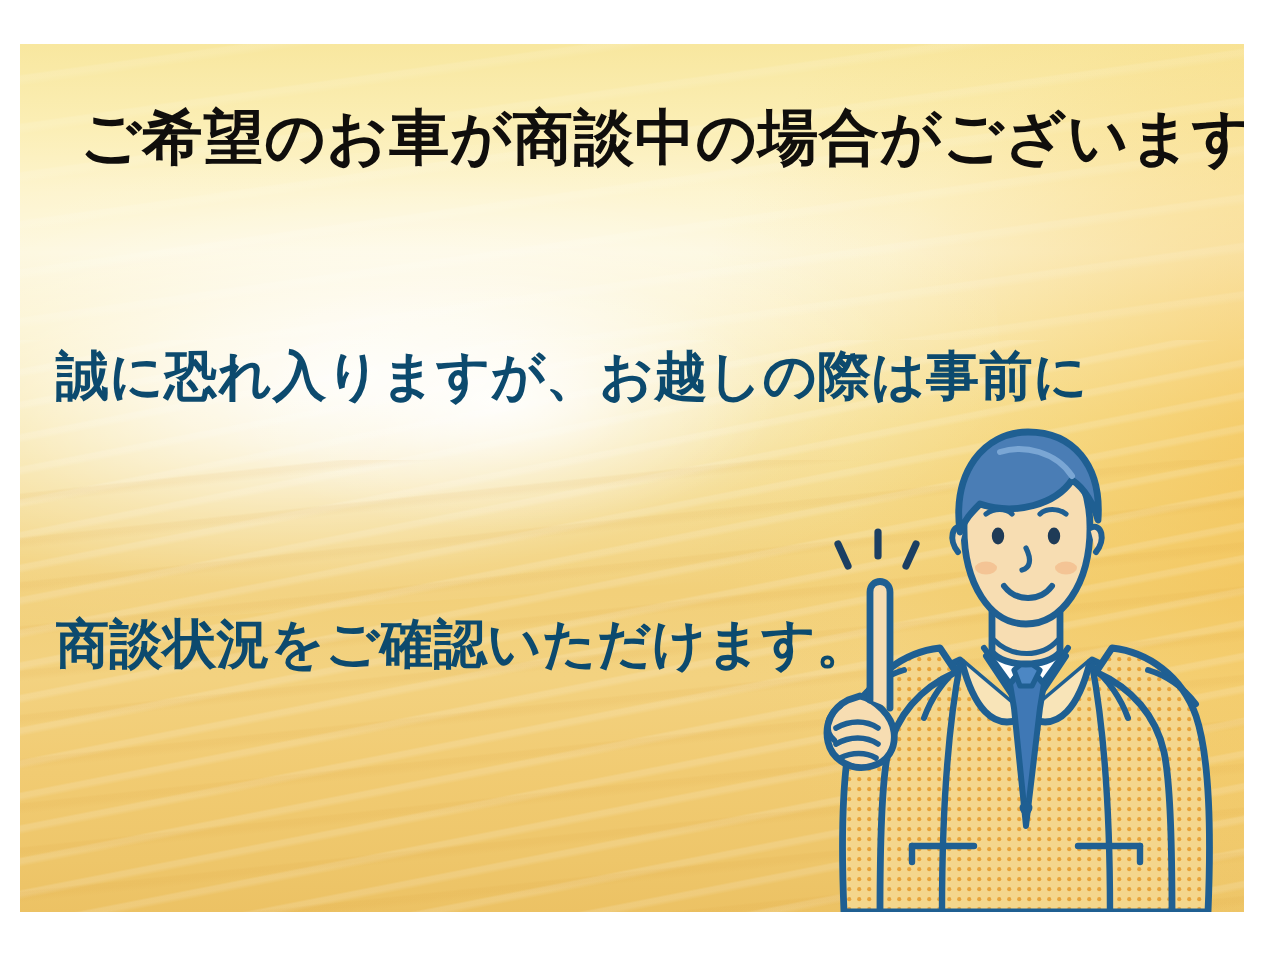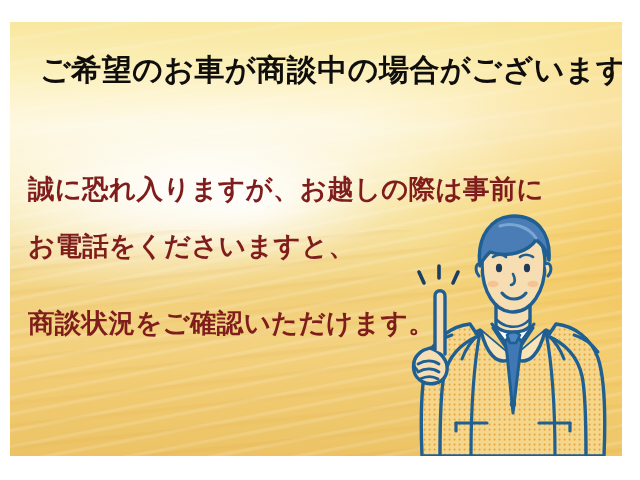--- a/index.html
+++ b/index.html
@@ -159,21 +159,21 @@
     white-space: nowrap;
   }
 
   .body-line {
     position: absolute;
     left: 18px;
     width: 580px;
     font-size: 26.5px;
     line-height: 30px;
     font-weight: 700;
-    color: #7f1d1d;
+    color: #0c4a6e;
     letter-spacing: 0.3px;
     white-space: nowrap;
   }
   .body-line.l0 { top: 152px; }
   .body-line.l1 { top: 209px; }
   .body-line.l2 { top: 266px; margin-top: 20px; }
 
   
   #illustration {
     position: absolute;
@@ -324,19 +324,18 @@
         </g>
       </svg>
     </div>
 
     <div id="text-layer">
 
       <div class="headline">ご希望のお車が商談中の場合がございます</div>
 
       <div class="body-line l0">誠に恐れ入りますが、お越しの際は事前に</div>
 
-      <div class="body-line l1">お電話をくださいますと、</div>
 
       <div class="body-line l2">商談状況をご確認いただけます。</div>
     </div>
 
   </div>
 </div>
 
 </body></html>

